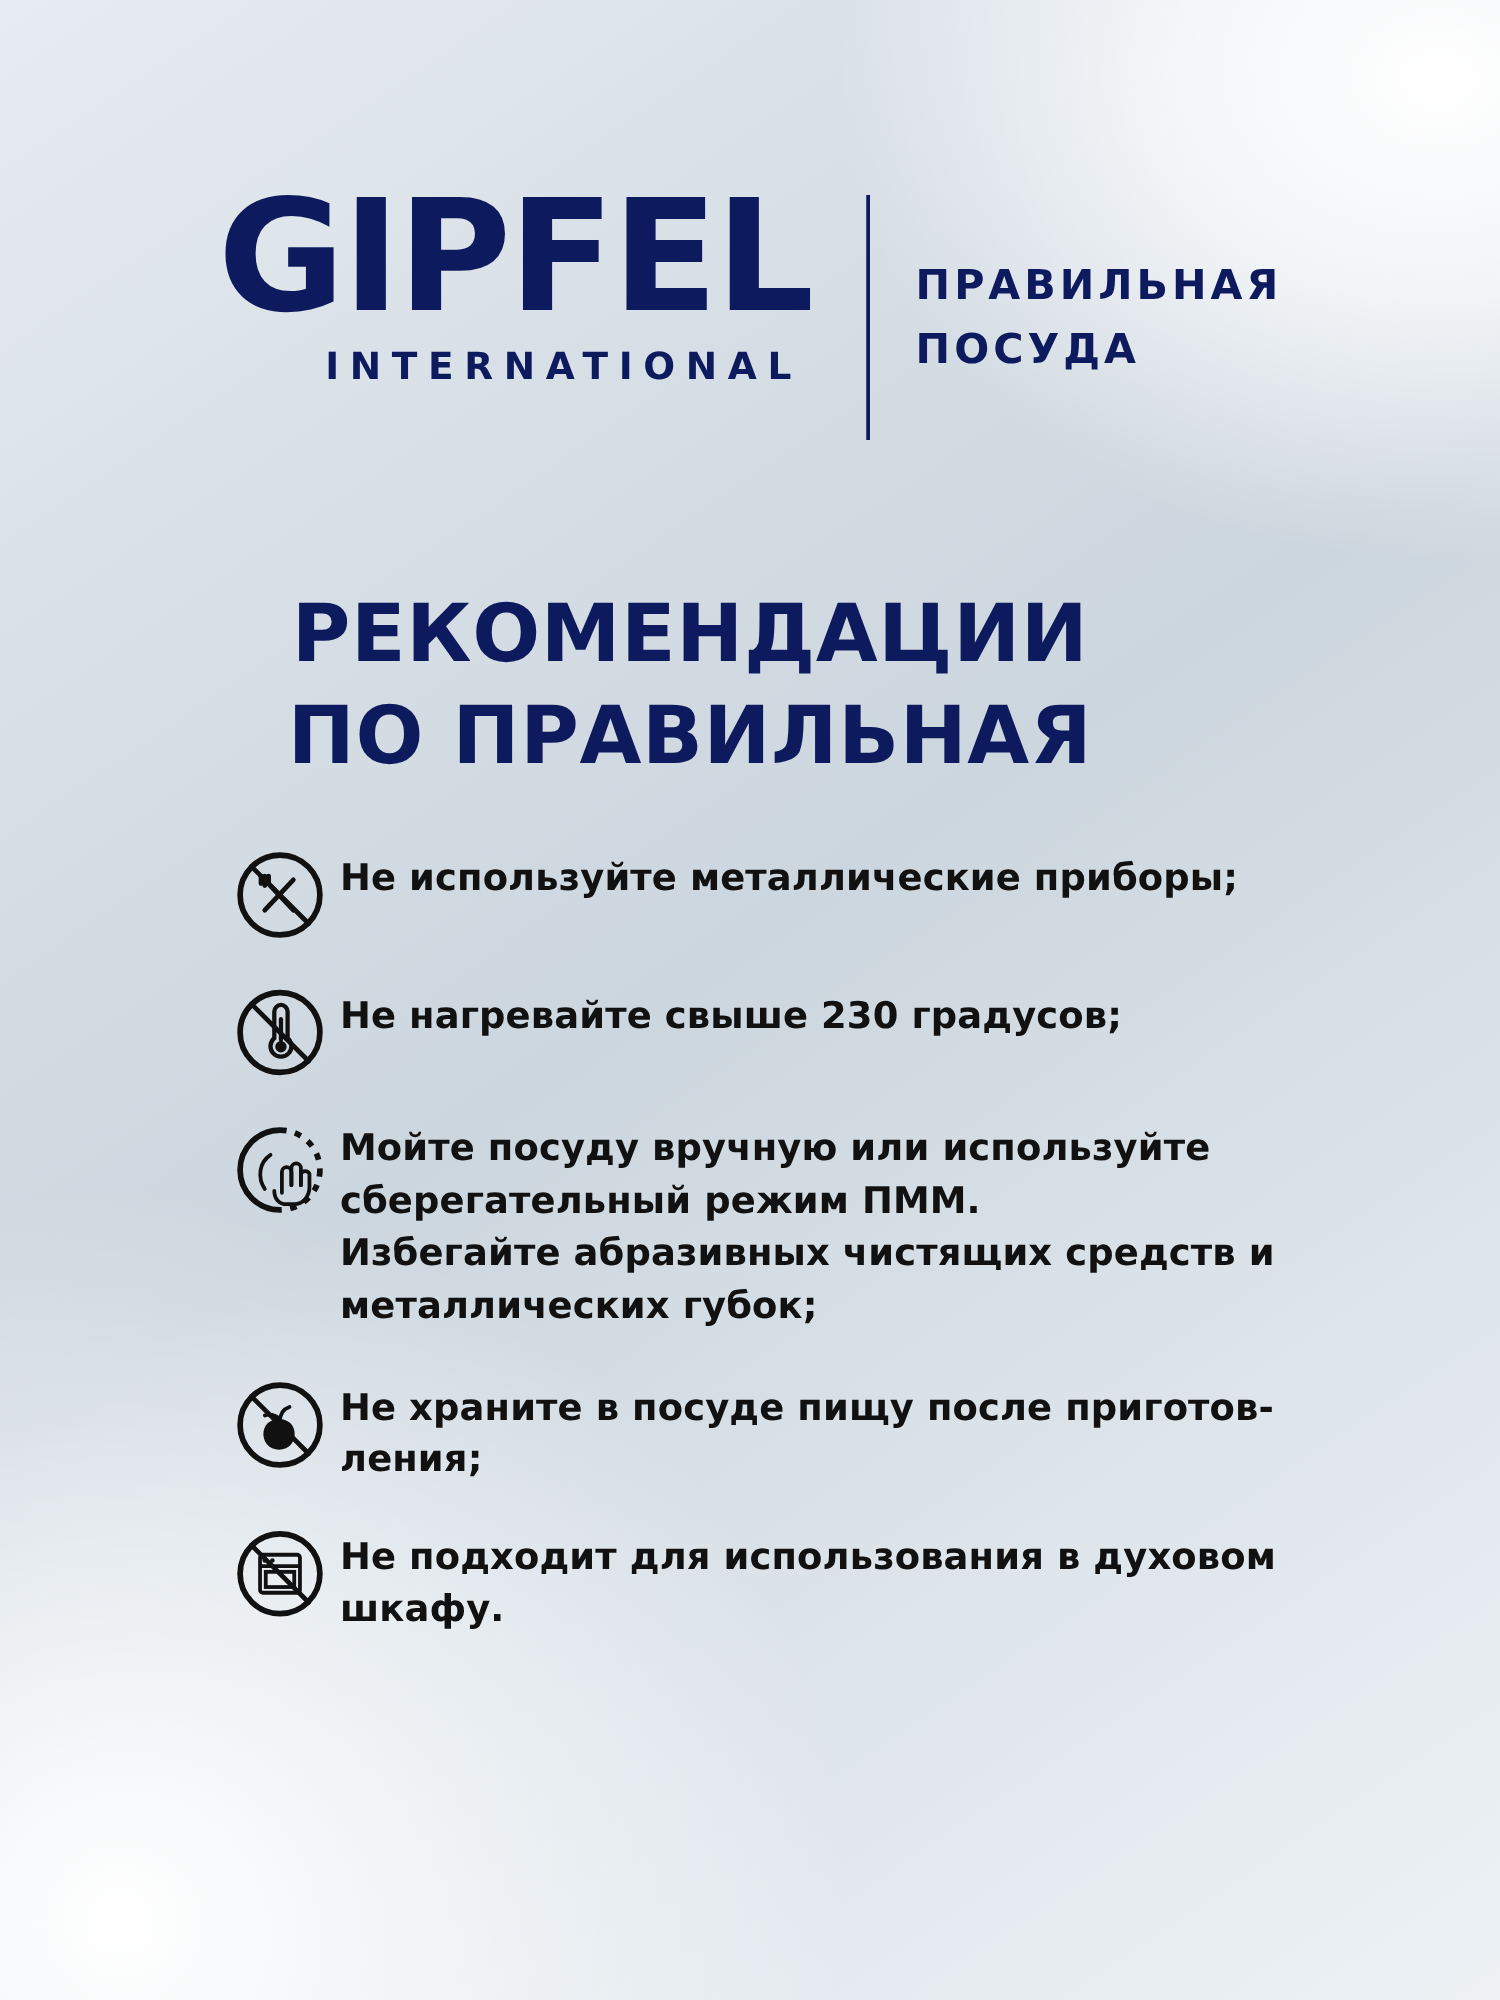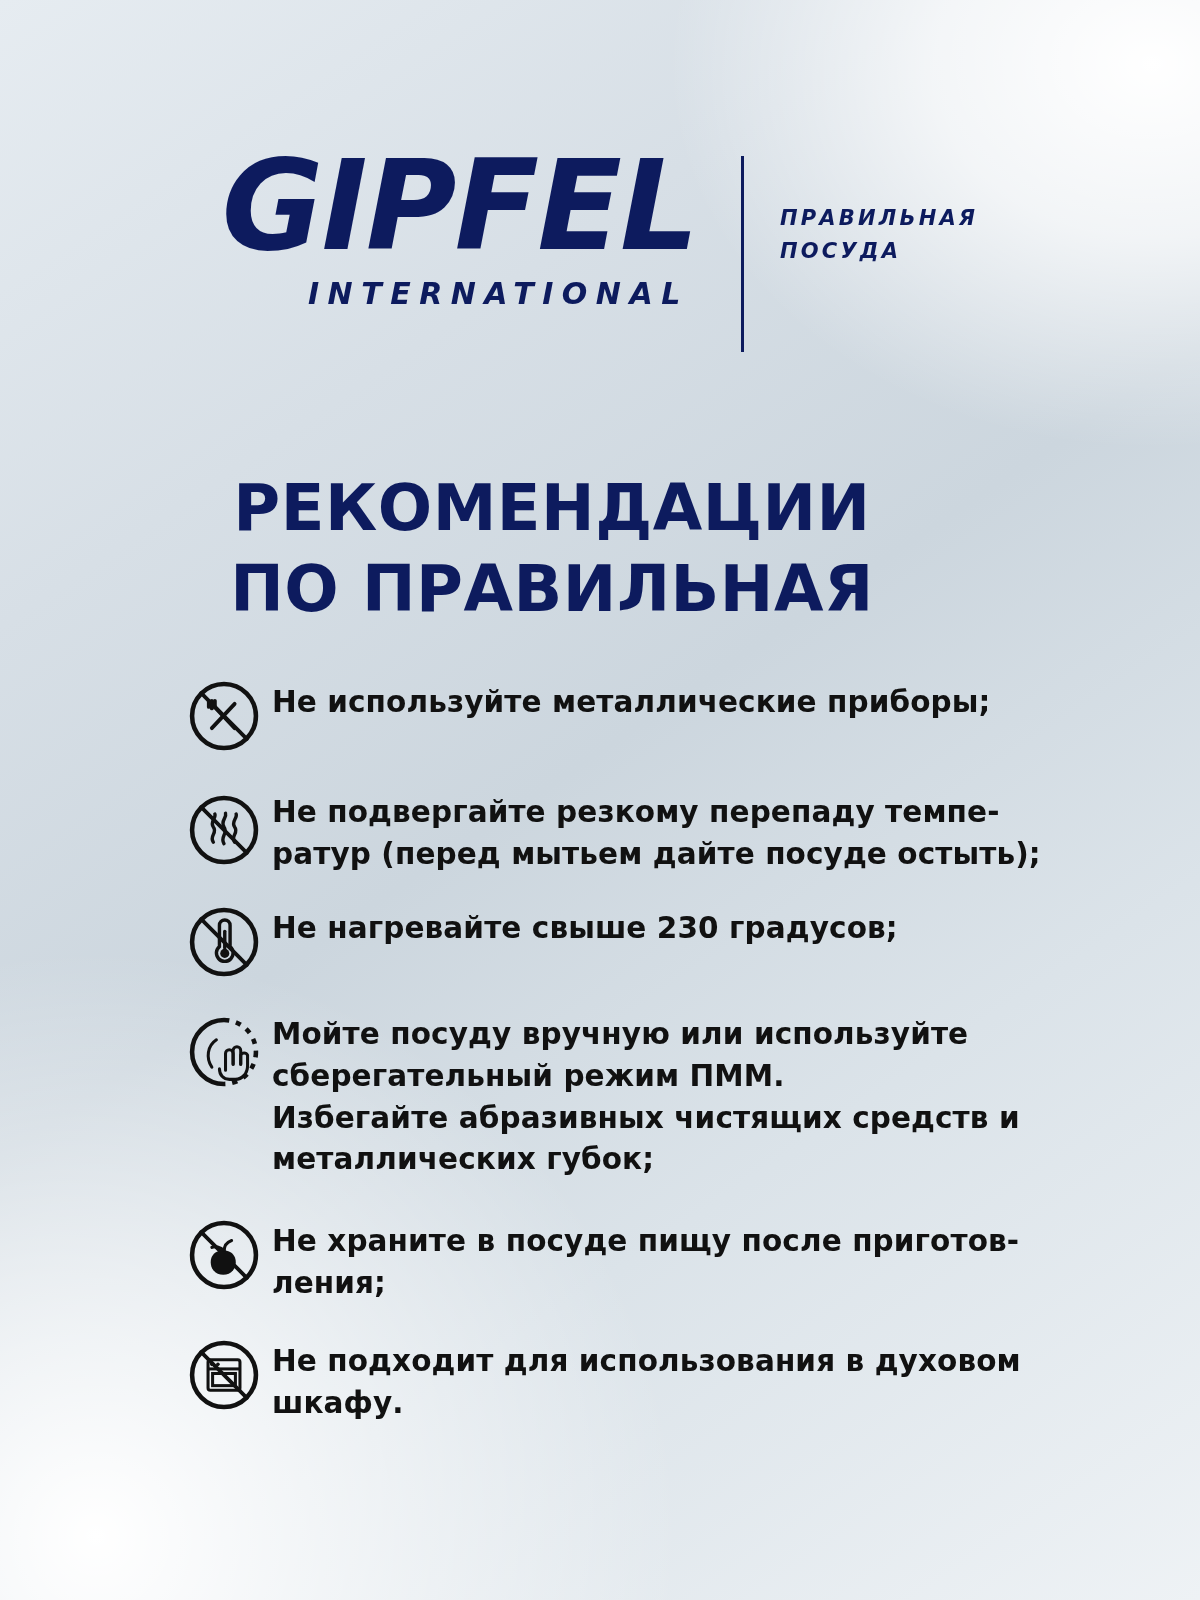--- a/index.html
+++ b/index.html
@@ -28,21 +28,20 @@
 
   
   .header {
     position: absolute;
     top: 146px;
     left: 0;
     width: 1200px;
     display: flex;
     justify-content: center;
     align-items: center;
-    font-style: italic;
   }
   .logo-block {
     display: flex;
     align-items: stretch;
   }
   .logo-left {
     display: flex;
     flex-direction: column;
     align-items: center;
     padding-right: 44px;
@@ -73,21 +72,21 @@
     align-self: stretch;
     height: 196px;
   }
   .logo-right {
     padding-left: 36px;
     padding-top: 56px;
   }
   .logo-tag-line {
     font-family: "DejaVu Sans", sans-serif;
     font-weight: bold;
-    font-size: 21px;
+    font-size: 33px;
     letter-spacing: 3.2px;
     color: #0d1b5e;
     line-height: 1.55;
     white-space: nowrap;
   }
 
   
   .title {
     position: absolute;
     top: 468px;
@@ -174,35 +173,20 @@
             <line x1="34" y1="30" x2="34" y2="40"></line>
             <line x1="30" y1="30" x2="30" y2="38"></line>
             <line x1="38" y1="30" x2="38" y2="38"></line>
             <line x1="20" y1="20" x2="80" y2="80"></line>
           </g>
         </svg>
       </div>
       <div class="item-text">Не используйте металлические приборы;</div>
     </div>
 
-    <div class="item tall" id="item-1">
-      <div class="item-icon">
-        <svg width="76" height="76" viewBox="0 0 100 100" aria-hidden="true">
-          <circle cx="50" cy="50" r="42" fill="none" stroke="#111" stroke-width="6"></circle>
-          <g stroke="#111" stroke-width="4.5" fill="none" stroke-linecap="round">
-            <path d="M36 66 C30 58 42 54 36 46 C31 39 40 34 38 29"></path>
-            <path d="M50 68 C44 59 56 55 50 46 C45 38 54 34 52 28"></path>
-            <path d="M64 66 C58 58 70 54 64 46 C59 39 68 34 66 29"></path>
-            <line x1="20" y1="20" x2="80" y2="80" stroke-width="5"></line>
-          </g>
-        </svg>
-      </div>
-      <div class="item-text">Не подвергайте резкому перепаду темпе-
-ратур (перед мытьем дайте посуде остыть);</div>
-    </div>
 
     <div class="item" id="item-2">
       <div class="item-icon">
         <svg width="76" height="76" viewBox="0 0 100 100" aria-hidden="true">
           <circle cx="50" cy="50" r="42" fill="none" stroke="#111" stroke-width="6"></circle>
           <g stroke="#111" stroke-width="4.5" fill="none" stroke-linecap="round">
             <path d="M44 28 a7 7 0 0 1 14 0 v28 a11 11 0 1 1 -14 0 z"></path>
             <line x1="51" y1="36" x2="51" y2="58"></line>
           </g>
           <circle cx="51" cy="65" r="6" fill="#111"></circle>

